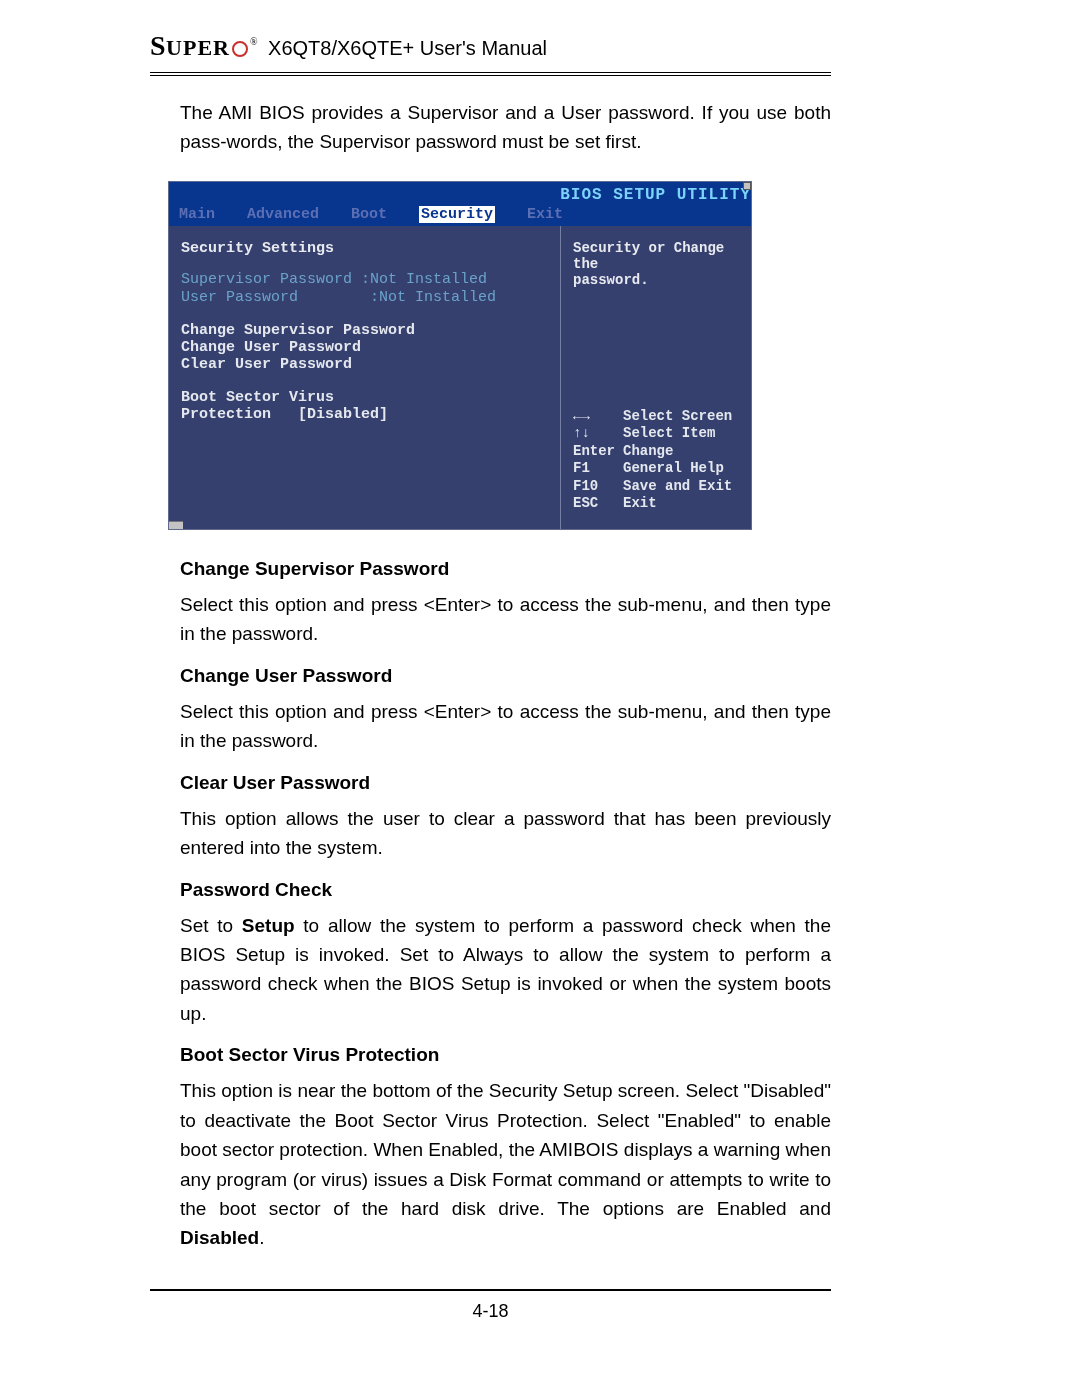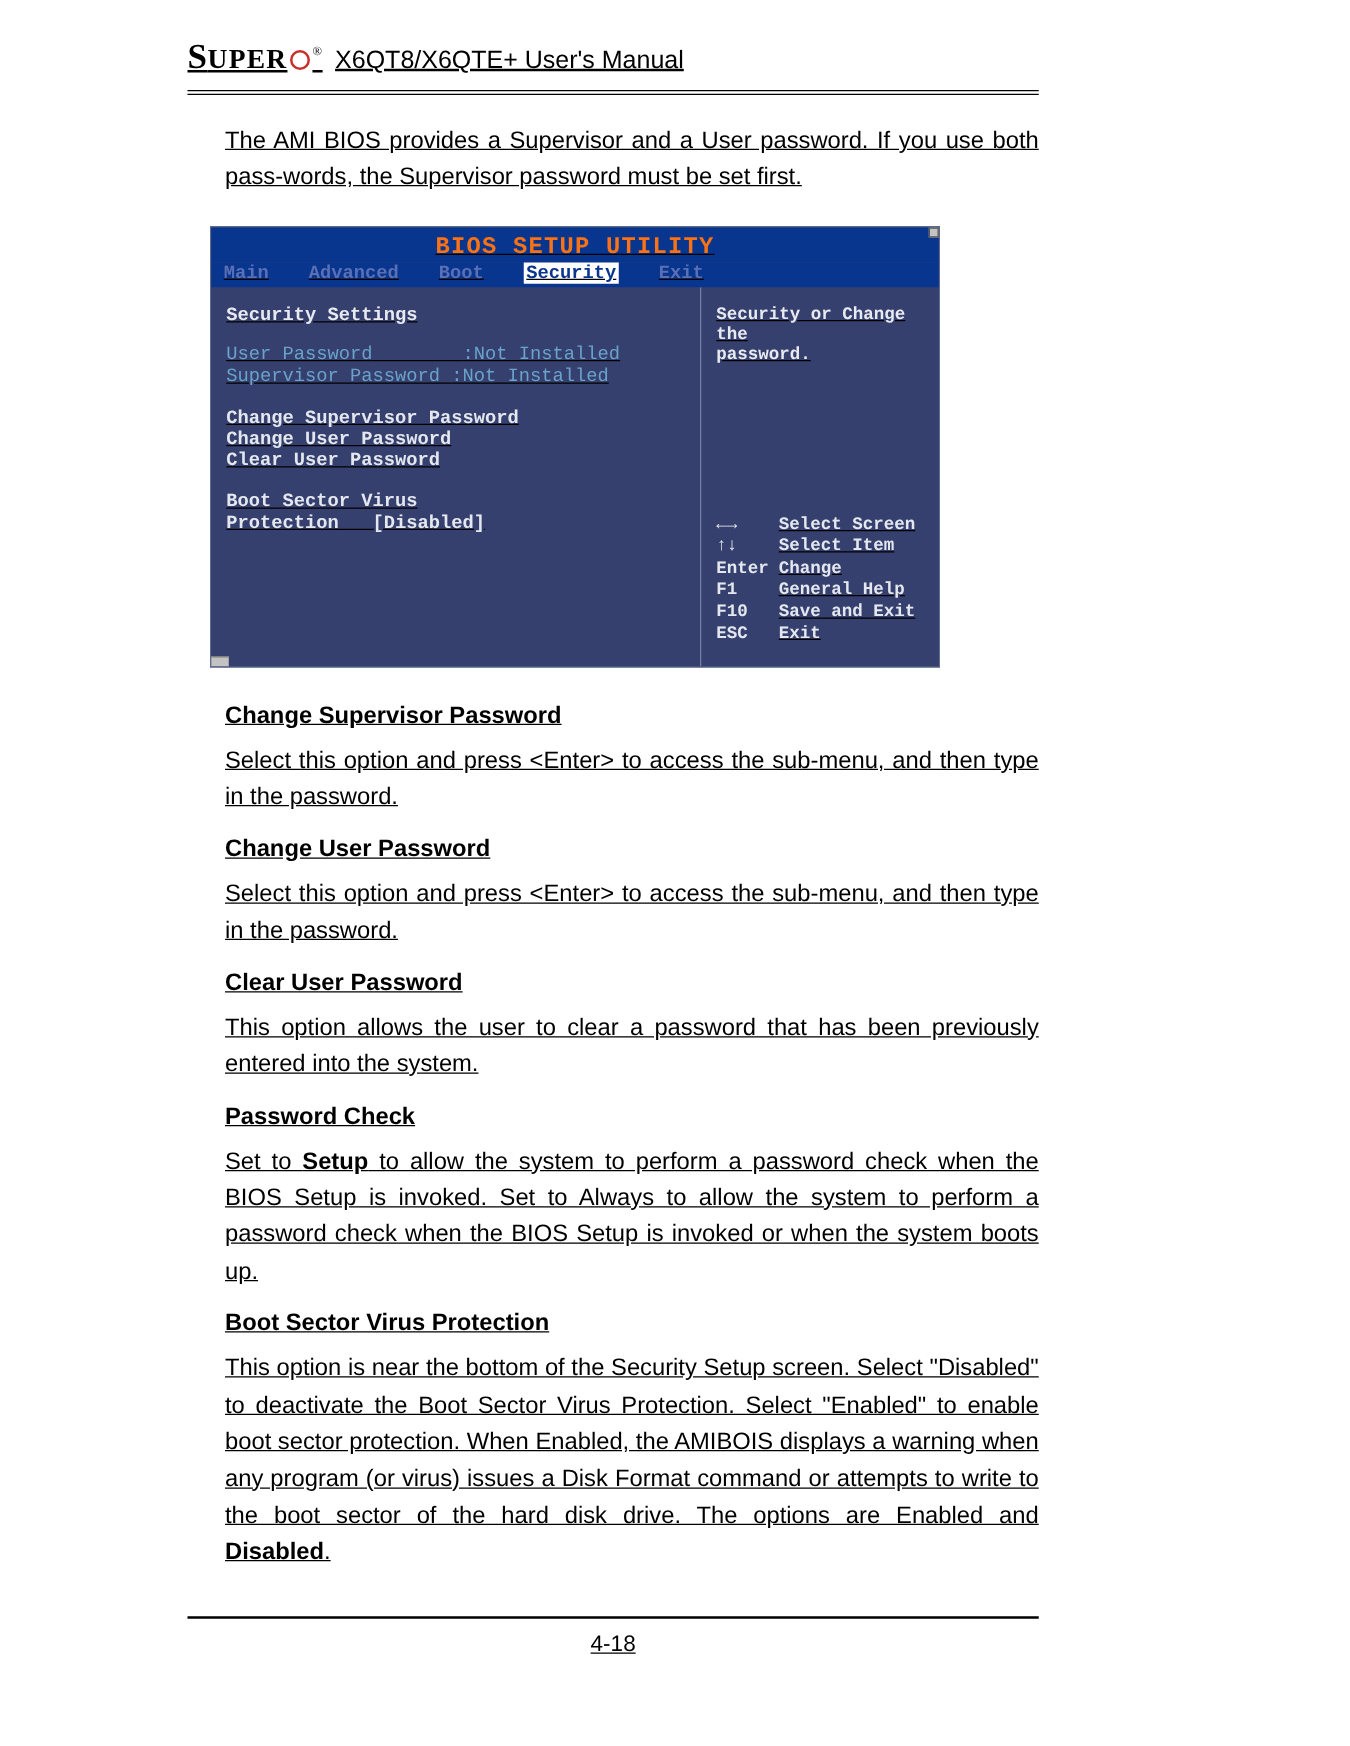--- a/index.html
+++ b/index.html
@@ -8,21 +8,20 @@
     background: #ffffff;
     font-family: Arial, Helvetica, sans-serif;
     color: #000;
   }
   .page {
     width: 971px;
     min-height: 1397px;
     box-sizing: border-box;
     padding: 30px 140px 24px 150px;
     position: relative;
-    text-decoration: underline;
   }
   .hdr {
     display: flex;
     align-items: baseline;
     border-bottom: 4px double #000;
     padding-bottom: 10px;
     margin-bottom: 22px;
   }
   .brand {
     font-family: "Times New Roman", serif;
@@ -75,25 +74,25 @@
     color: #d8deef;
     border: 1px solid #5f6a8c;
     position: relative;
     background: #36406f;
   }
   .bios-head {
     background: #08358e;
     padding: 4px 0 2px 0;
   }
   .bios-title {
-    text-align: center;
-    color: #f97316;
+    text-align: right;
+    color: #7dd3fc;
     font-weight: bold;
     letter-spacing: 1px;
-    font-size: 19px;
+    font-size: 16px;
     text-transform: uppercase;
   }
   .bios-tabs {
     background: #08358e;
     padding: 0 10px 3px 10px;
     display: flex;
     gap: 32px;
     color: #77a3f0;
     font-weight: bold;
   }
@@ -189,24 +188,24 @@
       <span class="dim">Main</span>
       <span class="dim">Advanced</span>
       <span class="dim">Boot</span>
       <span class="sec">Security</span>
       <span class="dim">Exit</span>
     </div>
     <div class="bios-body">
       <div class="bios-left">
         <div class="panel-title wt">Security Settings</div>
         <div class="label-row cy">
+          <span>Supervisor Password</span>&nbsp;<span>:Not Installed</span>
+        </div>
+        <div class="label-row cy">
           <span>User Password</span>&nbsp;&nbsp;&nbsp;&nbsp;&nbsp;&nbsp;&nbsp;&nbsp;<span>:Not Installed</span>
-        </div>
-        <div class="label-row cy">
-          <span>Supervisor Password</span>&nbsp;<span>:Not Installed</span>
         </div>
         <div class="menu-block">
           <div class="menu-item">Change Supervisor Password</div>
           <div class="menu-item">Change User Password</div>
           <div class="menu-item">Clear User Password</div>
         </div>
         <div class="menu-item">
           <span>Boot Sector Virus Protection</span>&nbsp;&nbsp;&nbsp;<span>[Disabled]</span>
         </div>
       </div>

